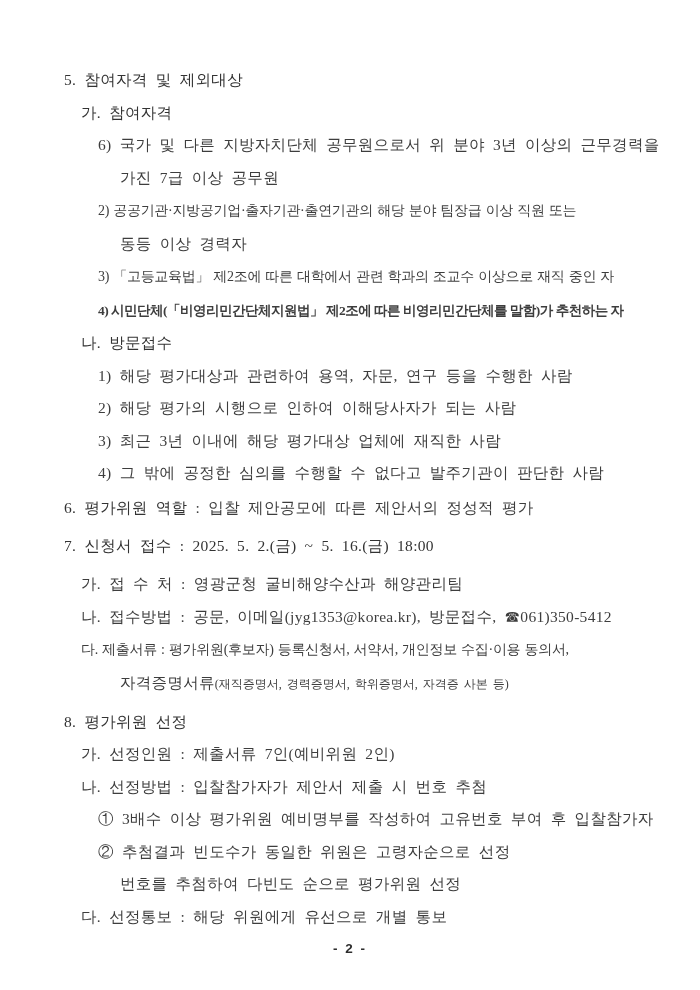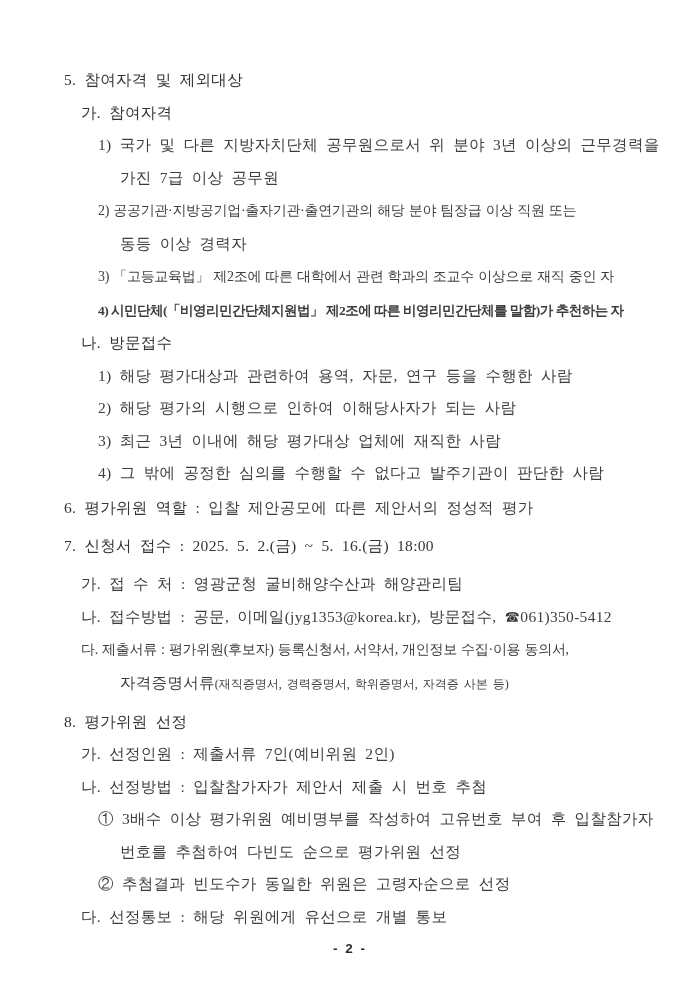--- a/index.html
+++ b/index.html
@@ -55,39 +55,39 @@
     font-family: "Liberation Sans", "DejaVu Sans", sans-serif;
   }
 </style>
 </head>
 <body>
 
 <div class="page">
   <div class="doc-body">
       <div class="line indent-0"><span class="bold">5. 참여자격 및 제외대상</span></div>
       <div class="line indent-1"><span class="bold">가. 참여자격</span></div>
-      <div class="line indent-2"><span>1) 국가 및 다른 지방자치단체 공무원으로서 위 분야 3년 이상의 근무경력을</span></div>
+      <div class="line indent-2"><span>6) 국가 및 다른 지방자치단체 공무원으로서 위 분야 3년 이상의 근무경력을</span></div>
       <div class="line indent-3"><span>가진 7급 이상 공무원</span></div>
       <div class="line indent-2"><span class="condensed">2) 공공기관·지방공기업·출자기관·출연기관의 해당 분야 팀장급 이상 직원 또는</span></div>
       <div class="line indent-3"><span>동등 이상 경력자</span></div>
       <div class="line indent-2"><span class="condensed">3) 「고등교육법」 제2조에 따른 대학에서 관련 학과의 조교수 이상으로 재직 중인 자</span></div>
       <div class="line indent-2"><span class="condensed2">4) 시민단체(「비영리민간단체지원법」 제2조에 따른 비영리민간단체를 말함)가 추천하는 자</span></div>
       <div class="line indent-1"><span class="bold">나. 방문접수</span></div>
       <div class="line indent-2"><span>1) 해당 평가대상과 관련하여 용역, 자문, 연구 등을 수행한 사람</span></div>
       <div class="line indent-2"><span>2) 해당 평가의 시행으로 인하여 이해당사자가 되는 사람</span></div>
       <div class="line indent-2"><span>3) 최근 3년 이내에 해당 평가대상 업체에 재직한 사람</span></div>
       <div class="line indent-2"><span>4) 그 밖에 공정한 심의를 수행할 수 없다고 발주기관이 판단한 사람</span></div>
       <div class="line indent-0 gap-md"><span class="bold">6. 평가위원 역할</span><span> : 입찰 제안공모에 따른 제안서의 정성적 평가</span></div>
       <div class="line indent-0 gap-lg"><span class="bold">7. 신청서 접수 : 2025. 5. 2.(금) ~ 5. 16.(금) 18:00</span></div>
       <div class="line indent-1 gap-lg"><span>가. 접 수 처 : 영광군청 굴비해양수산과 해양관리팀</span></div>
       <div class="line indent-1"><span>나. 접수방법 : 공문, 이메일(jyg1353@korea.kr), 방문접수, ☎061)350-5412</span></div>
       <div class="line indent-1"><span class="condensed">다. 제출서류 : 평가위원(후보자) 등록신청서, 서약서, 개인정보 수집·이용 동의서,</span></div>
       <div class="line indent-3"><span>자격증명서류</span><span class="small">(재직증명서, 경력증명서, 학위증명서, 자격증 사본 등)</span></div>
       <div class="line indent-0 gap-lg"><span class="bold">8. 평가위원 선정</span></div>
       <div class="line indent-1"><span>가. 선정인원 : 제출서류 7인(예비위원 2인)</span></div>
       <div class="line indent-1"><span>나. 선정방법 : 입찰참가자가 제안서 제출 시 번호 추첨</span></div>
       <div class="line indent-2"><span>① 3배수 이상 평가위원 예비명부를 작성하여 고유번호 부여 후 입찰참가자</span></div>
+      <div class="line indent-2"><span>② 추첨결과 빈도수가 동일한 위원은 고령자순으로 선정</span></div>
       <div class="line indent-3"><span>번호를 추첨하여 다빈도 순으로 평가위원 선정</span></div>
-      <div class="line indent-2"><span>② 추첨결과 빈도수가 동일한 위원은 고령자순으로 선정</span></div>
       <div class="line indent-1"><span>다. 선정통보 : 해당 위원에게 유선으로 개별 통보</span></div>
     </div>
   <div class="footer">- 2 -</div>
 </div>
 
 </body></html>

